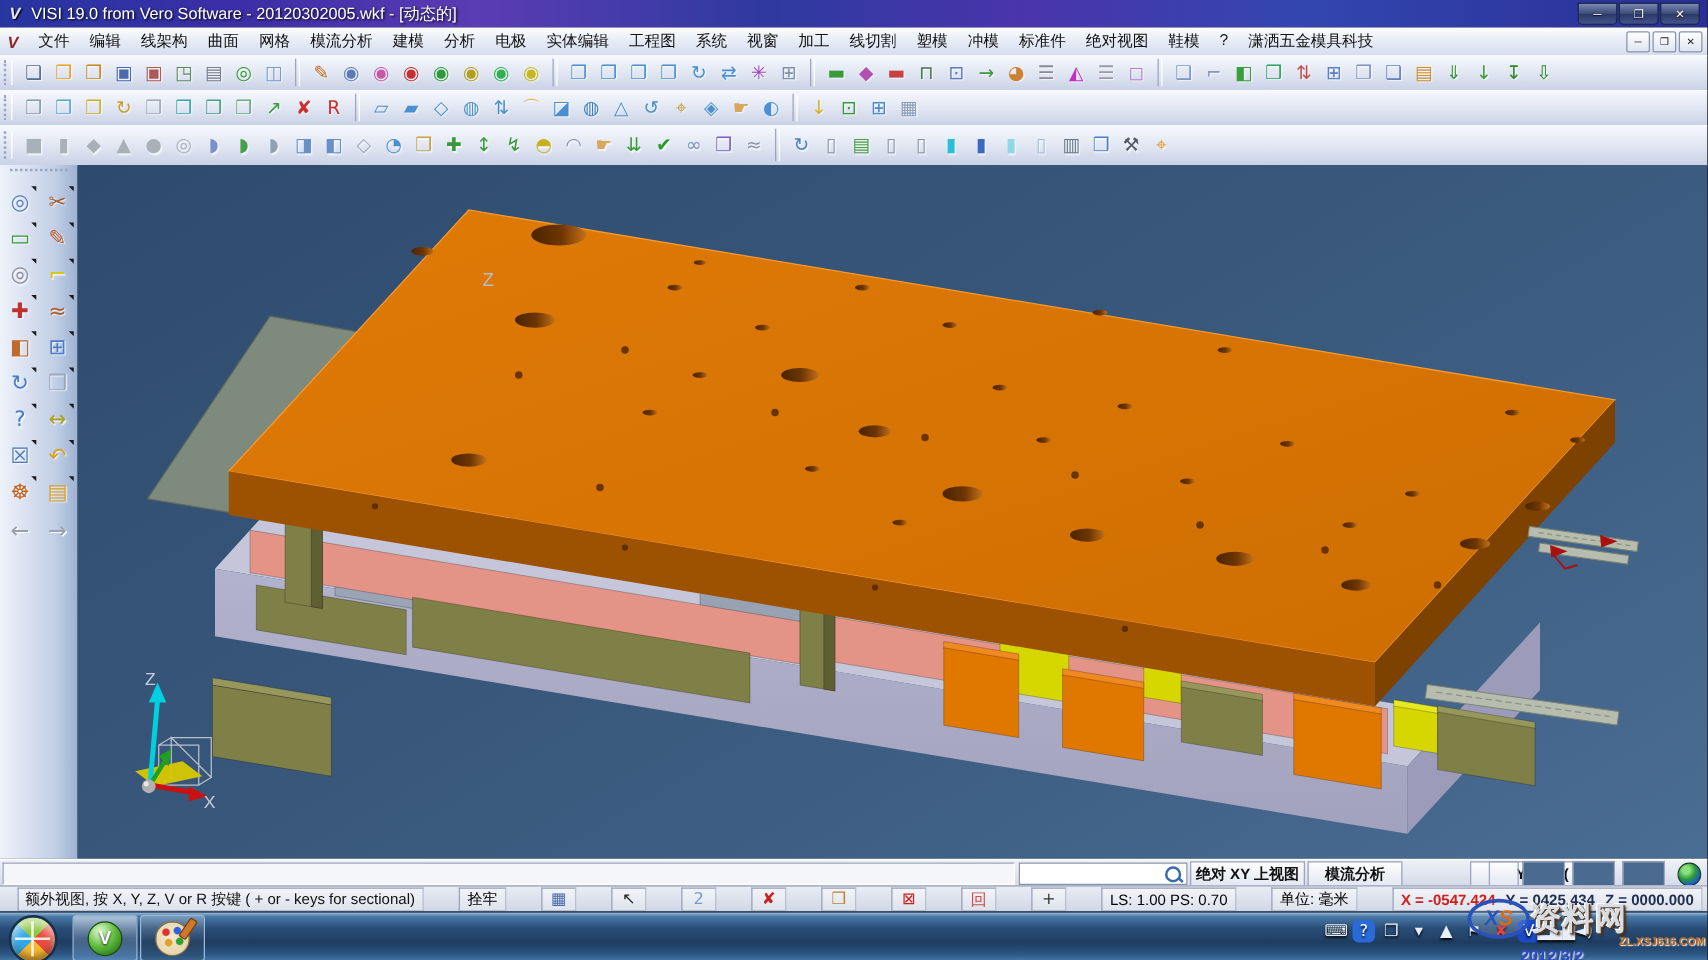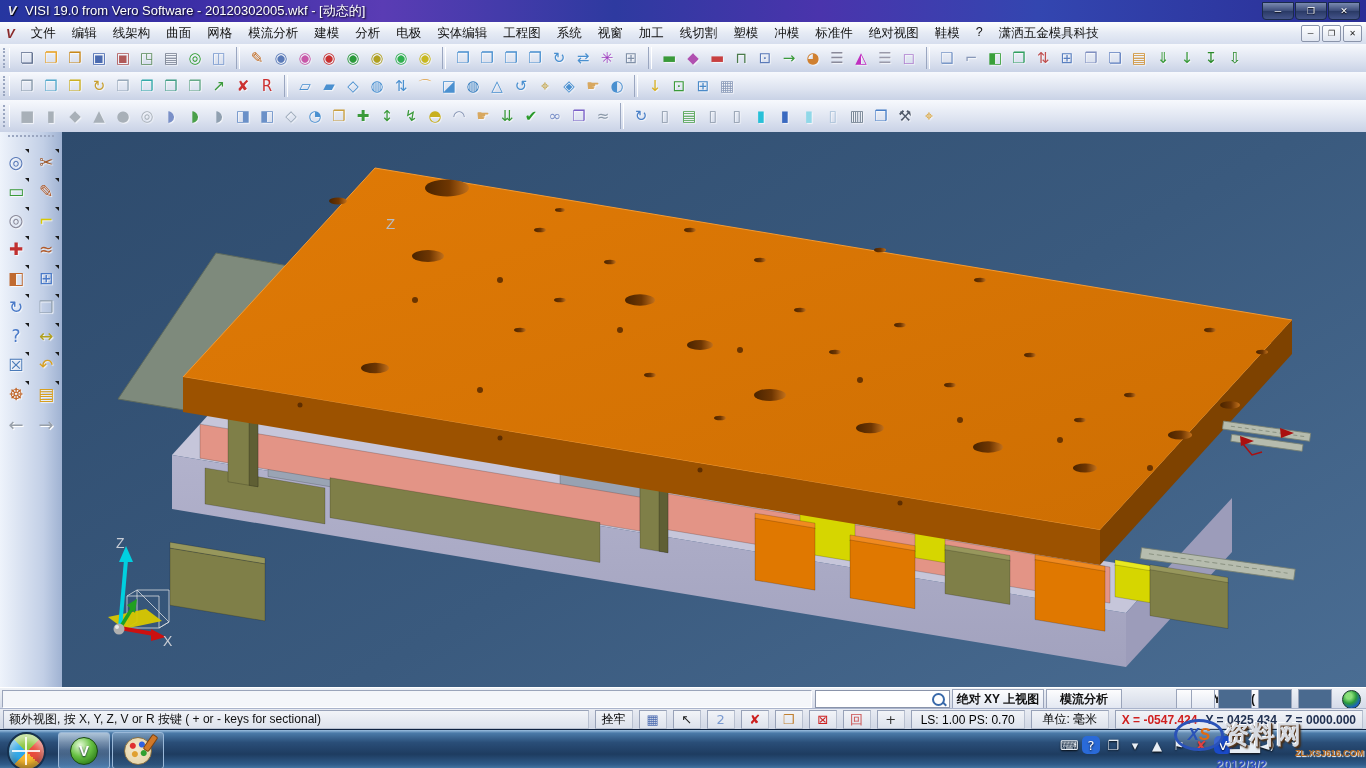--- a/index.html
+++ b/index.html
@@ -63,21 +63,21 @@
     border:1px solid #9aa4ba;display:flex;align-items:center;justify-content:center;
     font-size:12px;font-weight:bold;color:#111;}
   .sb-blue{background:#4a6a8f !important;}
   #globe{position:absolute;left:1342px;top:2px;width:17px;height:17px;border-radius:50%;
     background:radial-gradient(circle at 35% 30%,#8ae07a 18%,#2a9a3a 45%,#1a5acc 75%,#123a8a);
     border:1px solid #1a3a2a;}
   
   #statusbar{position:absolute;left:0;top:708px;width:1366px;height:21px;
     background:linear-gradient(#e9ecf3,#cfd6e4);border-top:1px solid #aab4cc;font-size:12px;
     display:flex;align-items:center;}
-  .st-cell{height:17px;margin:0 3px;border:1px solid #b8c0d0;border-top-color:#98a2b8;border-left-color:#98a2b8;
+  .st-cell{height:17px;margin:0 14px;border:1px solid #b8c0d0;border-top-color:#98a2b8;border-left-color:#98a2b8;
     background:linear-gradient(#f2f4f8,#dde2ec);display:flex;align-items:center;padding:0 6px;white-space:nowrap;text-align:right;}
   #st-msg{width:628px;padding-left:5px;color:#111;}
   .st-ico{width:26px;justify-content:center;padding:0;}
   .st-ico .glyph{font-size:13px;font-family:"DejaVu Sans",sans-serif;}
   .coords{font-weight:bold;}
   .coords .cx{color:#d02020;} .coords .cyz{color:#203050;}
   
   #taskbar{position:absolute;left:0;top:729px;width:1366px;height:39px;
     background:linear-gradient(#9cc0e0 0%,#4a7aa8 8%,#2a4e78 32%,#1e3c60 62%,#2f5a88 88%,#4a7ba8 100%);
     border-top:1px solid #0e2240;}

